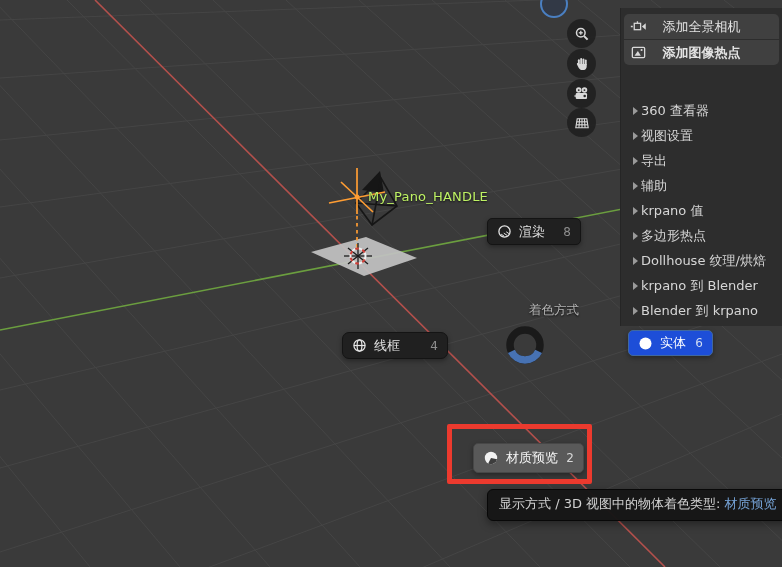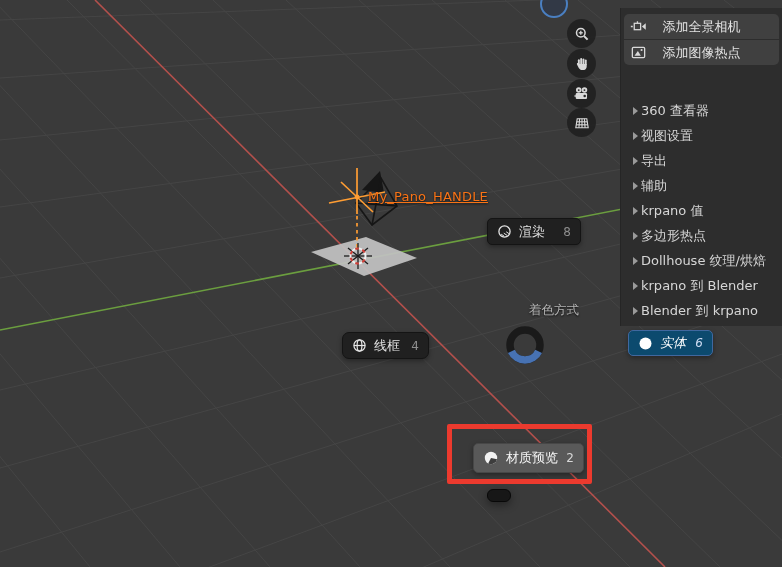--- a/index.html
+++ b/index.html
@@ -1,54 +1,54 @@
 <!DOCTYPE html>
 <html><head>
 <meta charset="utf-8">
 <style>
   html,body{margin:0;padding:0;background:#222;}
   body{font-family:"DejaVu Sans","Liberation Sans",sans-serif;}
   #stage{position:relative;width:782px;height:567px;overflow:hidden;background:#3a3a3a;}
   svg{display:block;}
   
   #viewport-svg{position:absolute;left:0;top:0;}
-  .obj-label{position:absolute;left:368px;top:189px;font-size:13px;color:#f97316;
-    text-shadow:0 1px 2px rgba(0,0,0,.75);letter-spacing:.2px;white-space:nowrap;text-decoration:underline;}
+  .obj-label{position:absolute;left:368px;top:189px;font-size:13px;color:#bef264;
+    text-shadow:0 1px 2px rgba(0,0,0,.75);letter-spacing:.2px;white-space:nowrap;}
   
   .nav-ball{position:absolute;left:540px;top:-10px;width:24px;height:24px;border-radius:50%;
     border:2.5px solid #4a7fc1;background:rgba(42,58,86,.45);}
   .vp-tool{position:absolute;left:567px;width:29px;height:29px;border-radius:50%;
     background:rgba(33,33,33,.92);display:flex;align-items:center;justify-content:center;}
   
   .sidebar{position:absolute;left:620px;top:8px;width:162px;height:318px;background:#2d2d2d;
     border-left:1px solid #252525;box-sizing:border-box;}
   .sb-actions{position:absolute;left:3px;top:6px;width:155px;border-radius:5px;overflow:hidden;}
   .sb-btn{position:relative;height:25px;margin-bottom:1px;background:#404040;cursor:pointer;}
-  .sb-btn:last-child{margin-bottom:0;}
+  .sb-btn:last-child{margin-bottom:0;font-weight:bold;}
   .sb-btn .ic{position:absolute;left:6px;top:4px;width:17px;height:17px;}
   .sb-btn .lbl{display:block;text-align:center;line-height:25px;font-size:13px;color:#e2e2e2;}
   .sb-sections{position:absolute;left:0;top:90px;width:162px;}
   .sb-sec{display:flex;align-items:center;height:25px;padding-left:12px;gap:3px;cursor:pointer;}
   .chev{width:0;height:0;border-left:5px solid #9a9a9a;border-top:4px solid transparent;
     border-bottom:4px solid transparent;flex:0 0 auto;}
   .sb-sec .lbl{font-size:13px;color:#d6d6d6;white-space:nowrap;}
   
   .pie-title{position:absolute;left:471px;top:302px;width:108px;text-align:right;
     font-size:12.5px;color:#b5b5b5;text-shadow:0 1px 2px rgba(0,0,0,.85);}
   .pie-ring{position:absolute;left:497px;top:317px;}
   .pie-btn{position:absolute;display:flex;align-items:center;gap:7px;box-sizing:border-box;
     background:#202020;border:1px solid #141414;border-radius:5px;padding:0 9px;height:27px;
     color:#e3e3e3;font-size:13px;box-shadow:0 2px 5px rgba(0,0,0,.35);cursor:pointer;white-space:nowrap;}
   .pie-btn .num{margin-left:auto;color:#8e8e8e;font-size:12px;}
-  .pie-btn.selected{background:#0c4a6e;border-color:#40689f;color:#fff;font-style:italic;}
+  .pie-btn.selected{background:#1d4ed8;border-color:#40689f;color:#fff;}
   .pie-btn.selected .num{color:#cfdcf3;}
   .pie-btn.hovered{background:#595959;border-color:#474747;color:#f4f4f4;height:30px;}
   .pie-btn.hovered .num{color:#d8d8d8;}
   #pie-render{left:487px;top:218px;width:94px;}
-  #pie-wire{left:342px;top:332px;width:87px;border-radius:7px;}
+  #pie-wire{left:342px;top:332px;width:106px;border-radius:7px;}
   #pie-solid{left:628px;top:330px;width:85px;height:26px;}
   #pie-material{left:473px;top:443px;width:111px;}
   
   .annotation{position:absolute;left:447px;top:424px;width:145px;height:60px;box-sizing:border-box;
     border:5px solid #ec3a2e;border-radius:2px;pointer-events:none;}
   .tooltip{position:absolute;left:487px;top:489px;background:rgba(22,22,22,.97);
     border:1px solid #080808;border-radius:6px;padding:5px 11px 6px;white-space:nowrap;
     font-size:13px;color:#d2d2d2;line-height:1.45;box-shadow:0 3px 8px rgba(0,0,0,.4);}
   .tooltip .hl{color:#74a1d4;}
 </style>
@@ -264,15 +264,16 @@
       <circle cx="8" cy="8" r="6.2" fill="#f2f2f2"></circle>
       <path d="M8 8 L14.1 9.3 A6.2 6.2 0 0 1 5.2 13.5 Z" fill="#3d3d3d"></path>
     </svg>
     <span>材质预览</span>
     <span class="num">2</span>
   </div>
 
   <div class="annotation"></div>
 
   <div class="tooltip">
+    <div><span>显示方式 / 3D 视图中的物体着色类型: </span><span class="hl">材质预览</span></div>
   </div>
 
 </div>
 
 </body></html>

